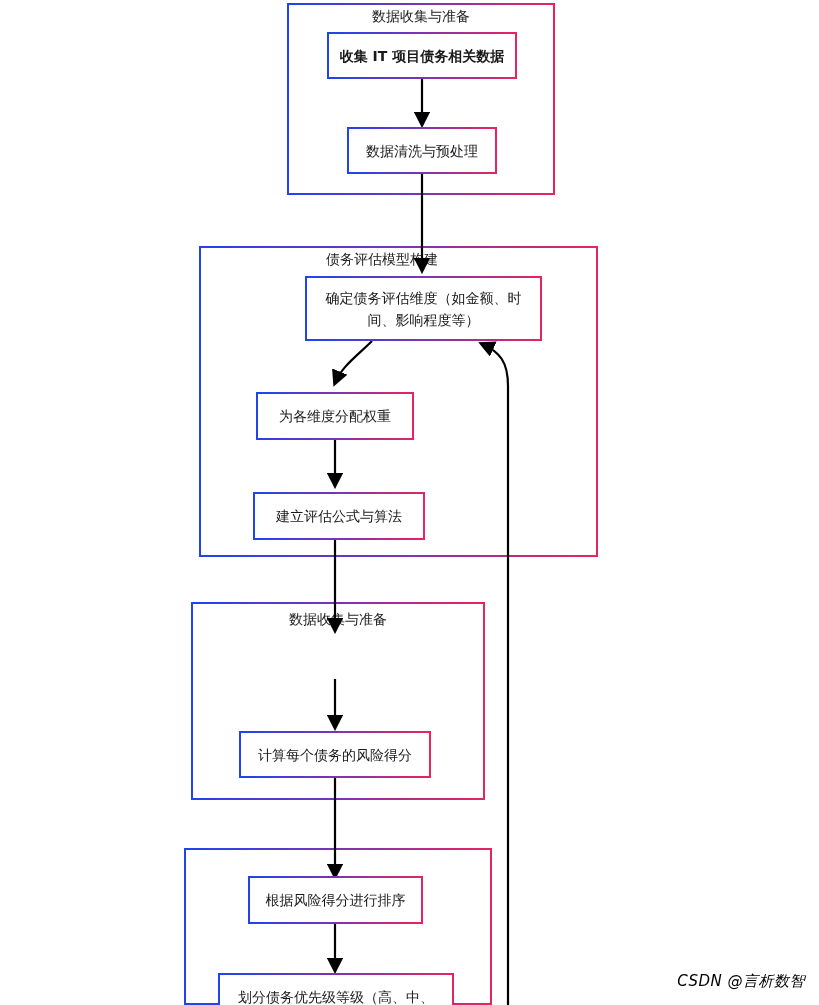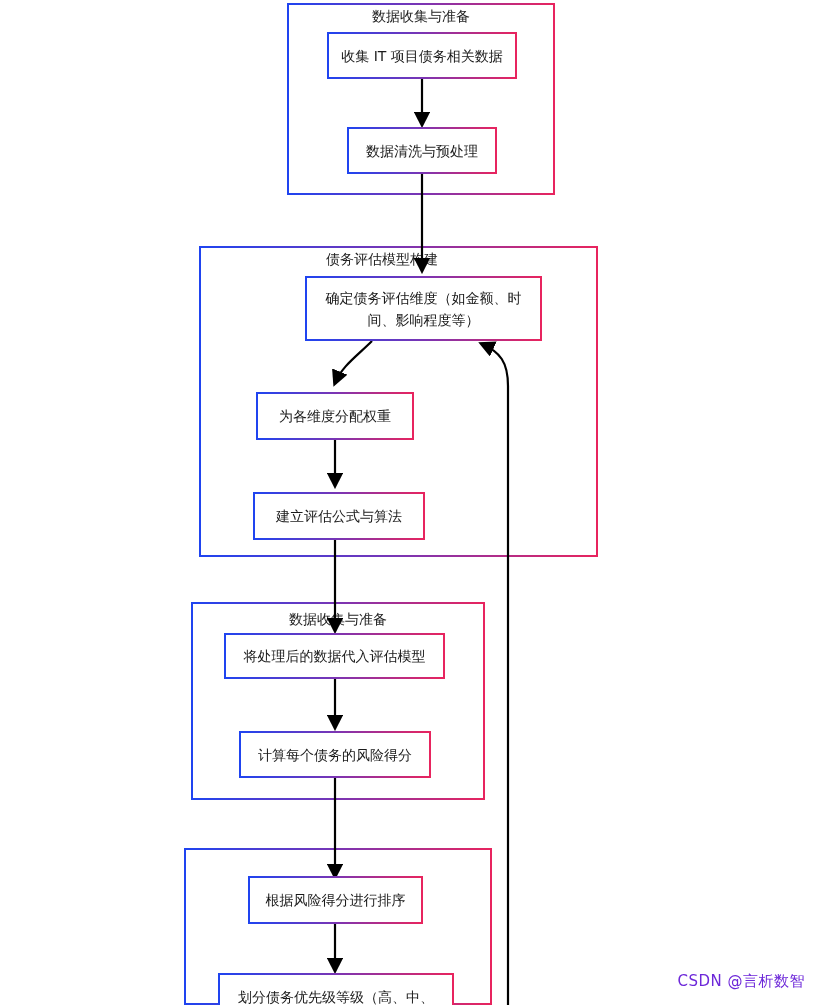--- a/index.html
+++ b/index.html
@@ -71,25 +71,26 @@
     width: 819px;
     height: 1005px;
     z-index: 4;
     pointer-events: none;
   }
   
   .watermark {
     position: absolute;
     right: 14px;
     bottom: 14px;
-    color: #6d28d9;
+    color: #000000;
     font-size: 15px;
     letter-spacing: 0.5px;
     white-space: nowrap;
     z-index: 6;
+    font-style: italic;
   }
 </style>
 </head>
 <body>
 
 <div id="canvas">
 
   <svg id="edges" viewBox="0 0 819 1005" xmlns="http://www.w3.org/2000/svg">
     <defs>
       <marker id="arrow" viewBox="0 0 12 12" refX="9" refY="6" markerWidth="7.5" markerHeight="7.5" orient="auto-start-reverse">
@@ -111,40 +112,39 @@
 
     <path d="M 335 778 L 335 876" stroke="#000000" stroke-width="2.2" fill="none" marker-end="url(#arrow)"></path>
 
     <path d="M 335 924 L 335 970" stroke="#000000" stroke-width="2.2" fill="none" marker-end="url(#arrow)"></path>
   </svg>
 
   <div class="cluster" style="left:287px; top:3px; width:268px; height:192px;">
   </div>
   <div class="cluster-title" style="left:287px; top:8px; width:268px;">数据收集与准备</div>
 
-  <div class="node" style="left:327px; top:32px; width:190px; height:47px;">收集 IT 项目债务相关数据</div>
+  <div class="node" style="left:327px; top:32px; width:190px; height:47px;font-weight:bold;">收集 IT 项目债务相关数据</div>
 
   <div class="node" style="left:347px; top:127px; width:150px; height:47px;">数据清洗与预处理</div>
 
   <div class="cluster" style="left:199px; top:246px; width:399px; height:311px;">
   </div>
   <div class="cluster-title" style="left:199px; top:251px; width:366px;">债务评估模型构建</div>
 
   <div class="node" style="left:256px; top:392px; width:158px; height:48px;">为各维度分配权重</div>
 
   <div class="node" style="left:305px; top:276px; width:237px; height:65px;">确定债务评估维度（如金额、时
 间、影响程度等）</div>
 
   <div class="node" style="left:253px; top:492px; width:172px; height:48px;">建立评估公式与算法</div>
 
   <div class="cluster" style="left:191px; top:602px; width:294px; height:198px;">
   </div>
   <div class="cluster-title" style="left:191px; top:611px; width:294px;">数据收集与准备</div>
 
-  <div class="node" style="left:224px; top:633px; width:221px; height:46px;">将处理后的数据代入评估模型</div>
 
   <div class="node" style="left:239px; top:731px; width:192px; height:47px;">计算每个债务的风险得分</div>
 
   <div class="cluster" style="left:184px; top:848px; width:308px; height:157px;">
   </div>
 
   <div class="node" style="left:248px; top:876px; width:175px; height:48px;text-align:right;">根据风险得分进行排序</div>
 
   <div class="node" style="left:218px; top:973px; width:236px; height:48px;">划分债务优先级等级（高、中、</div>
 

